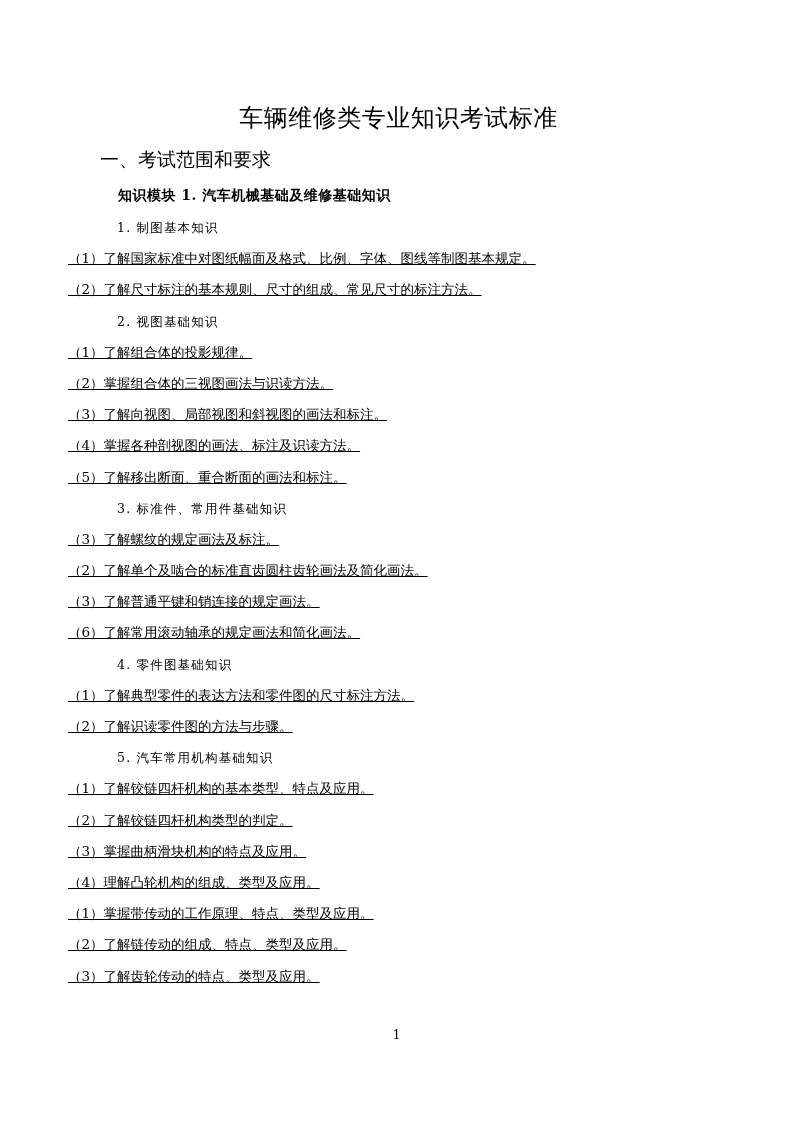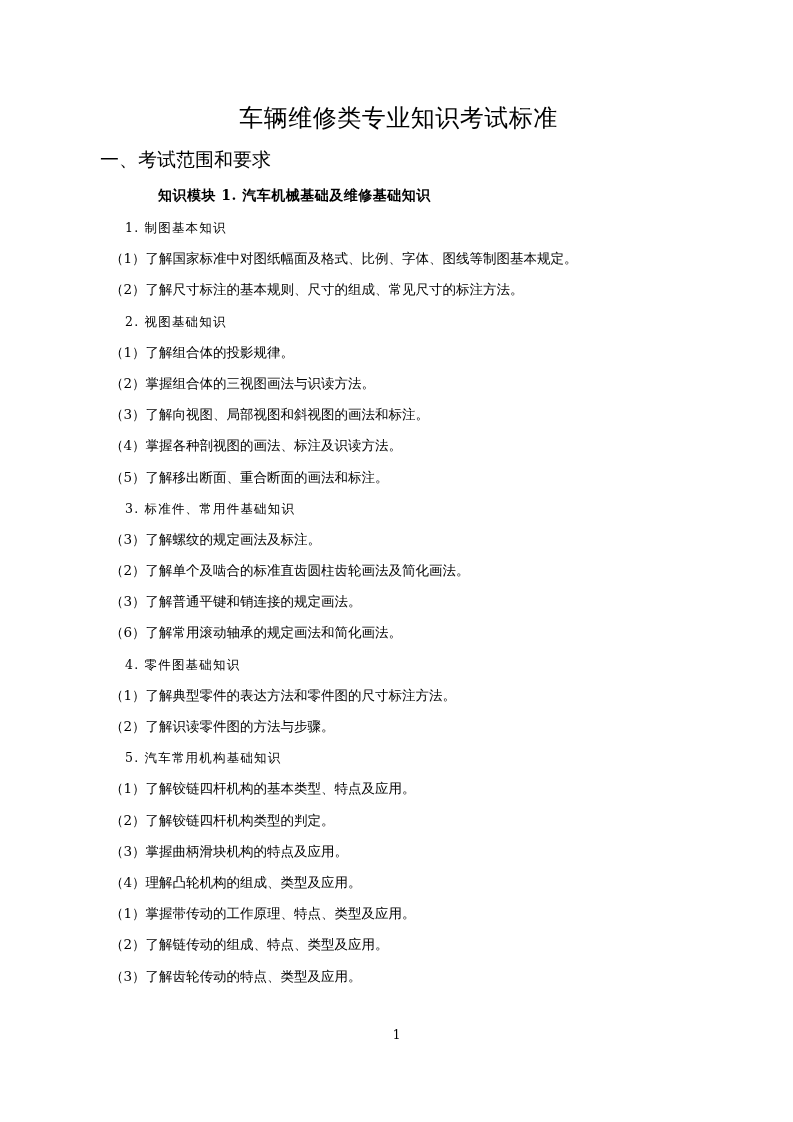--- a/index.html
+++ b/index.html
@@ -5,25 +5,25 @@
   html, body { margin: 0; padding: 0; background: #ffffff; }
   body { width: 793px; height: 1122px; position: relative; overflow: hidden;
          font-family: "DejaVu Serif", "Liberation Serif", serif; color: #000; }
   .page { position: absolute; left: 0; top: 0; width: 793px; height: 1122px; }
   .title { position: absolute; left: 0; width: 793px; top: 98px; text-align: center;
            font-family: "DejaVu Sans", "Liberation Sans", sans-serif; font-size: 24px;
            line-height: 40px; letter-spacing: 0.5px; padding-left: 4px; box-sizing: border-box; }
   .section { position: absolute; left: 100px; top: 144px; font-family: "DejaVu Sans", "Liberation Sans", sans-serif;
              font-size: 19px; line-height: 30px; }
   .module { position: absolute; left: 118px; top: 182px; font-size: 14px; font-weight: bold;
-            line-height: 26px; letter-spacing: 0.5px; margin-left: 40px; }
-  .lines { position: absolute; left: 8px; top: 212px; width: 710px; }
+            line-height: 26px; letter-spacing: 0.5px; }
+  .lines { position: absolute; left: 0; top: 212px; width: 710px; }
   .line { height: 31.2px; line-height: 31.2px; font-size: 13.5px; white-space: nowrap; }
   .line.sub { padding-left: 117px; font-size: 12.5px; letter-spacing: 1.2px; }
-  .line.item { padding-left: 102px; }
+  .line.item { padding-left: 68px; text-decoration: underline; }
   .pagenum { position: absolute; left: 0; width: 793px; top: 1025px; text-align: center;
              font-size: 12px; line-height: 20px; }
 </style>
 </head>
 <body>
 
 <div class="page">
   <div class="title">车辆维修类专业知识考试标准</div>
   <div class="section">一、考试范围和要求</div>
   <div class="module">知识模块 1. 汽车机械基础及维修基础知识</div>

